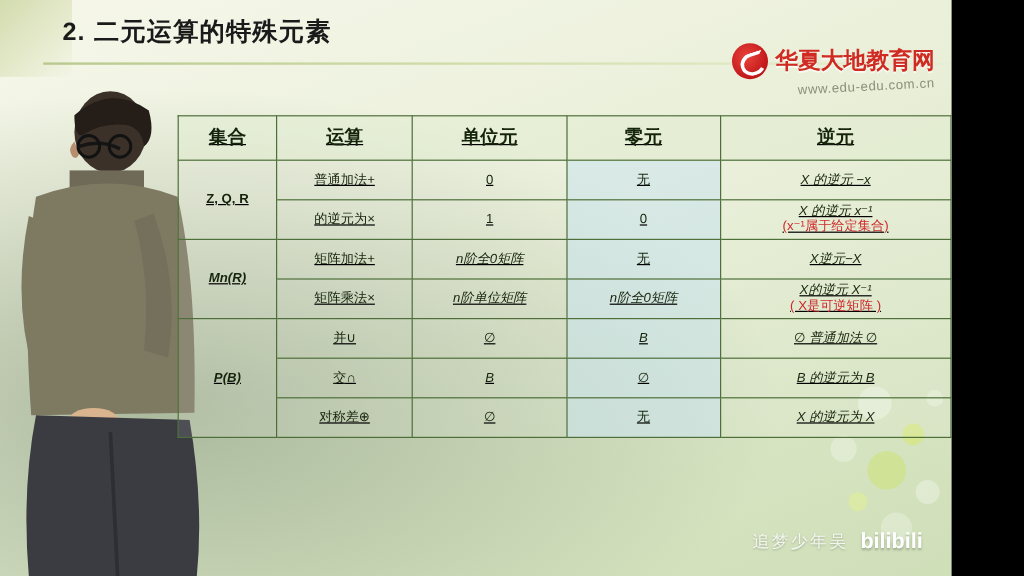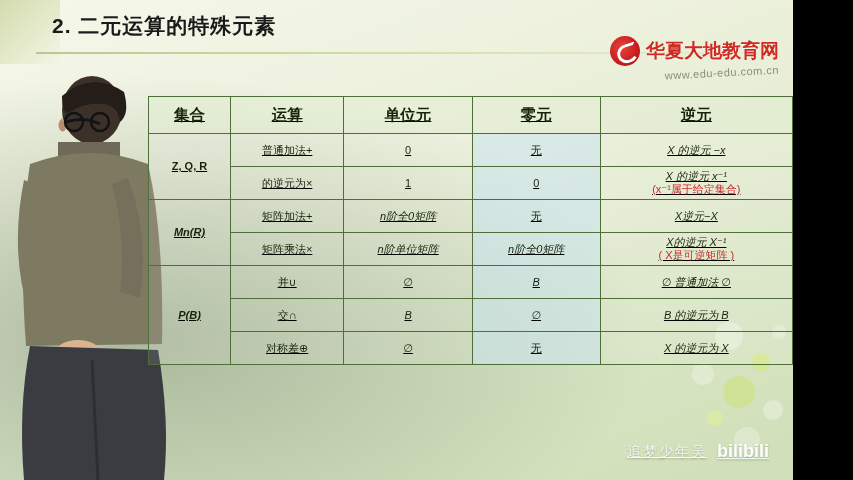--- a/index.html
+++ b/index.html
@@ -89,21 +89,20 @@
   .presenter{position:absolute;left:0;bottom:0;width:215px;height:420px;pointer-events:none;}
   
   .bokeh{position:absolute;right:0;bottom:0;width:260px;height:180px;pointer-events:none;}
   
   .watermark{
     position:absolute;right:22px;bottom:18px;
     display:flex;align-items:center;gap:8px;
     color:rgba(255,255,255,0.82);
     font-size:14px;letter-spacing:2px;
     text-shadow:0 1px 2px rgba(0,0,0,.25);
-    text-decoration:underline;
   }
   .wm-logo{
     font-size:18px;font-weight:bold;color:#fff;
     border-radius:3px;padding:0 2px;letter-spacing:0;
   }
 </style>
 </head>
 <body>
 
 <div id="slide">

